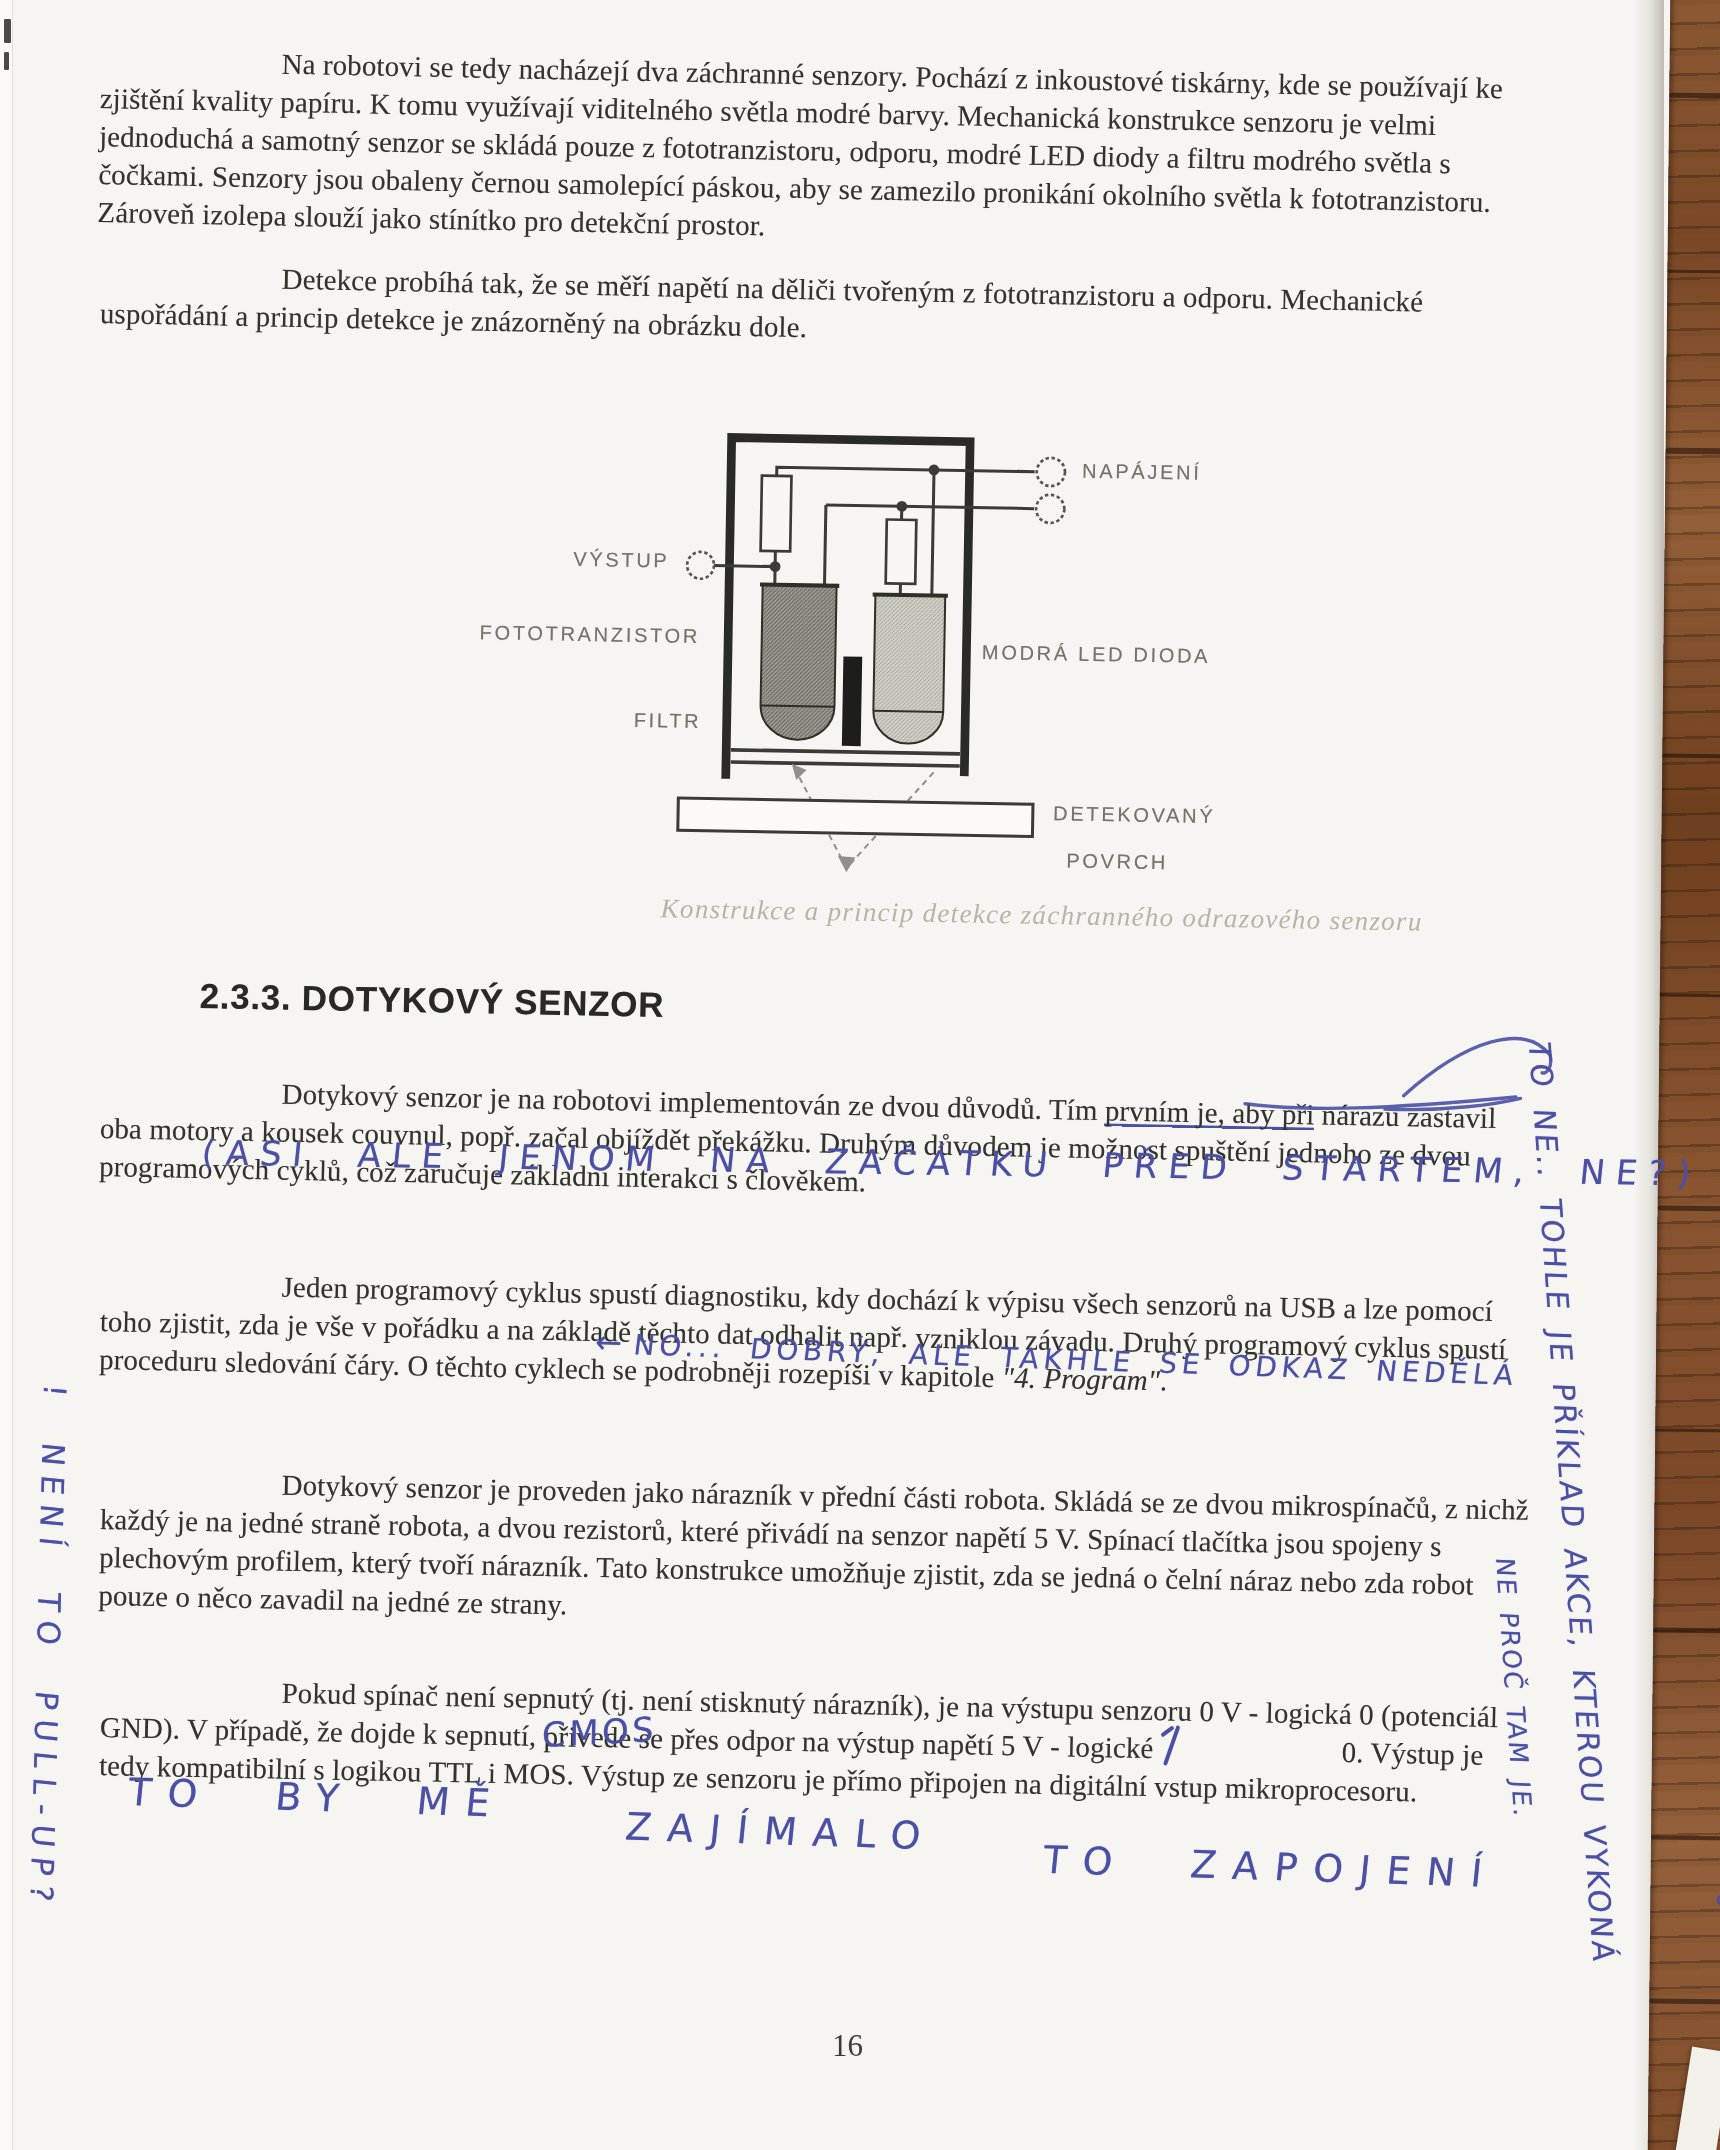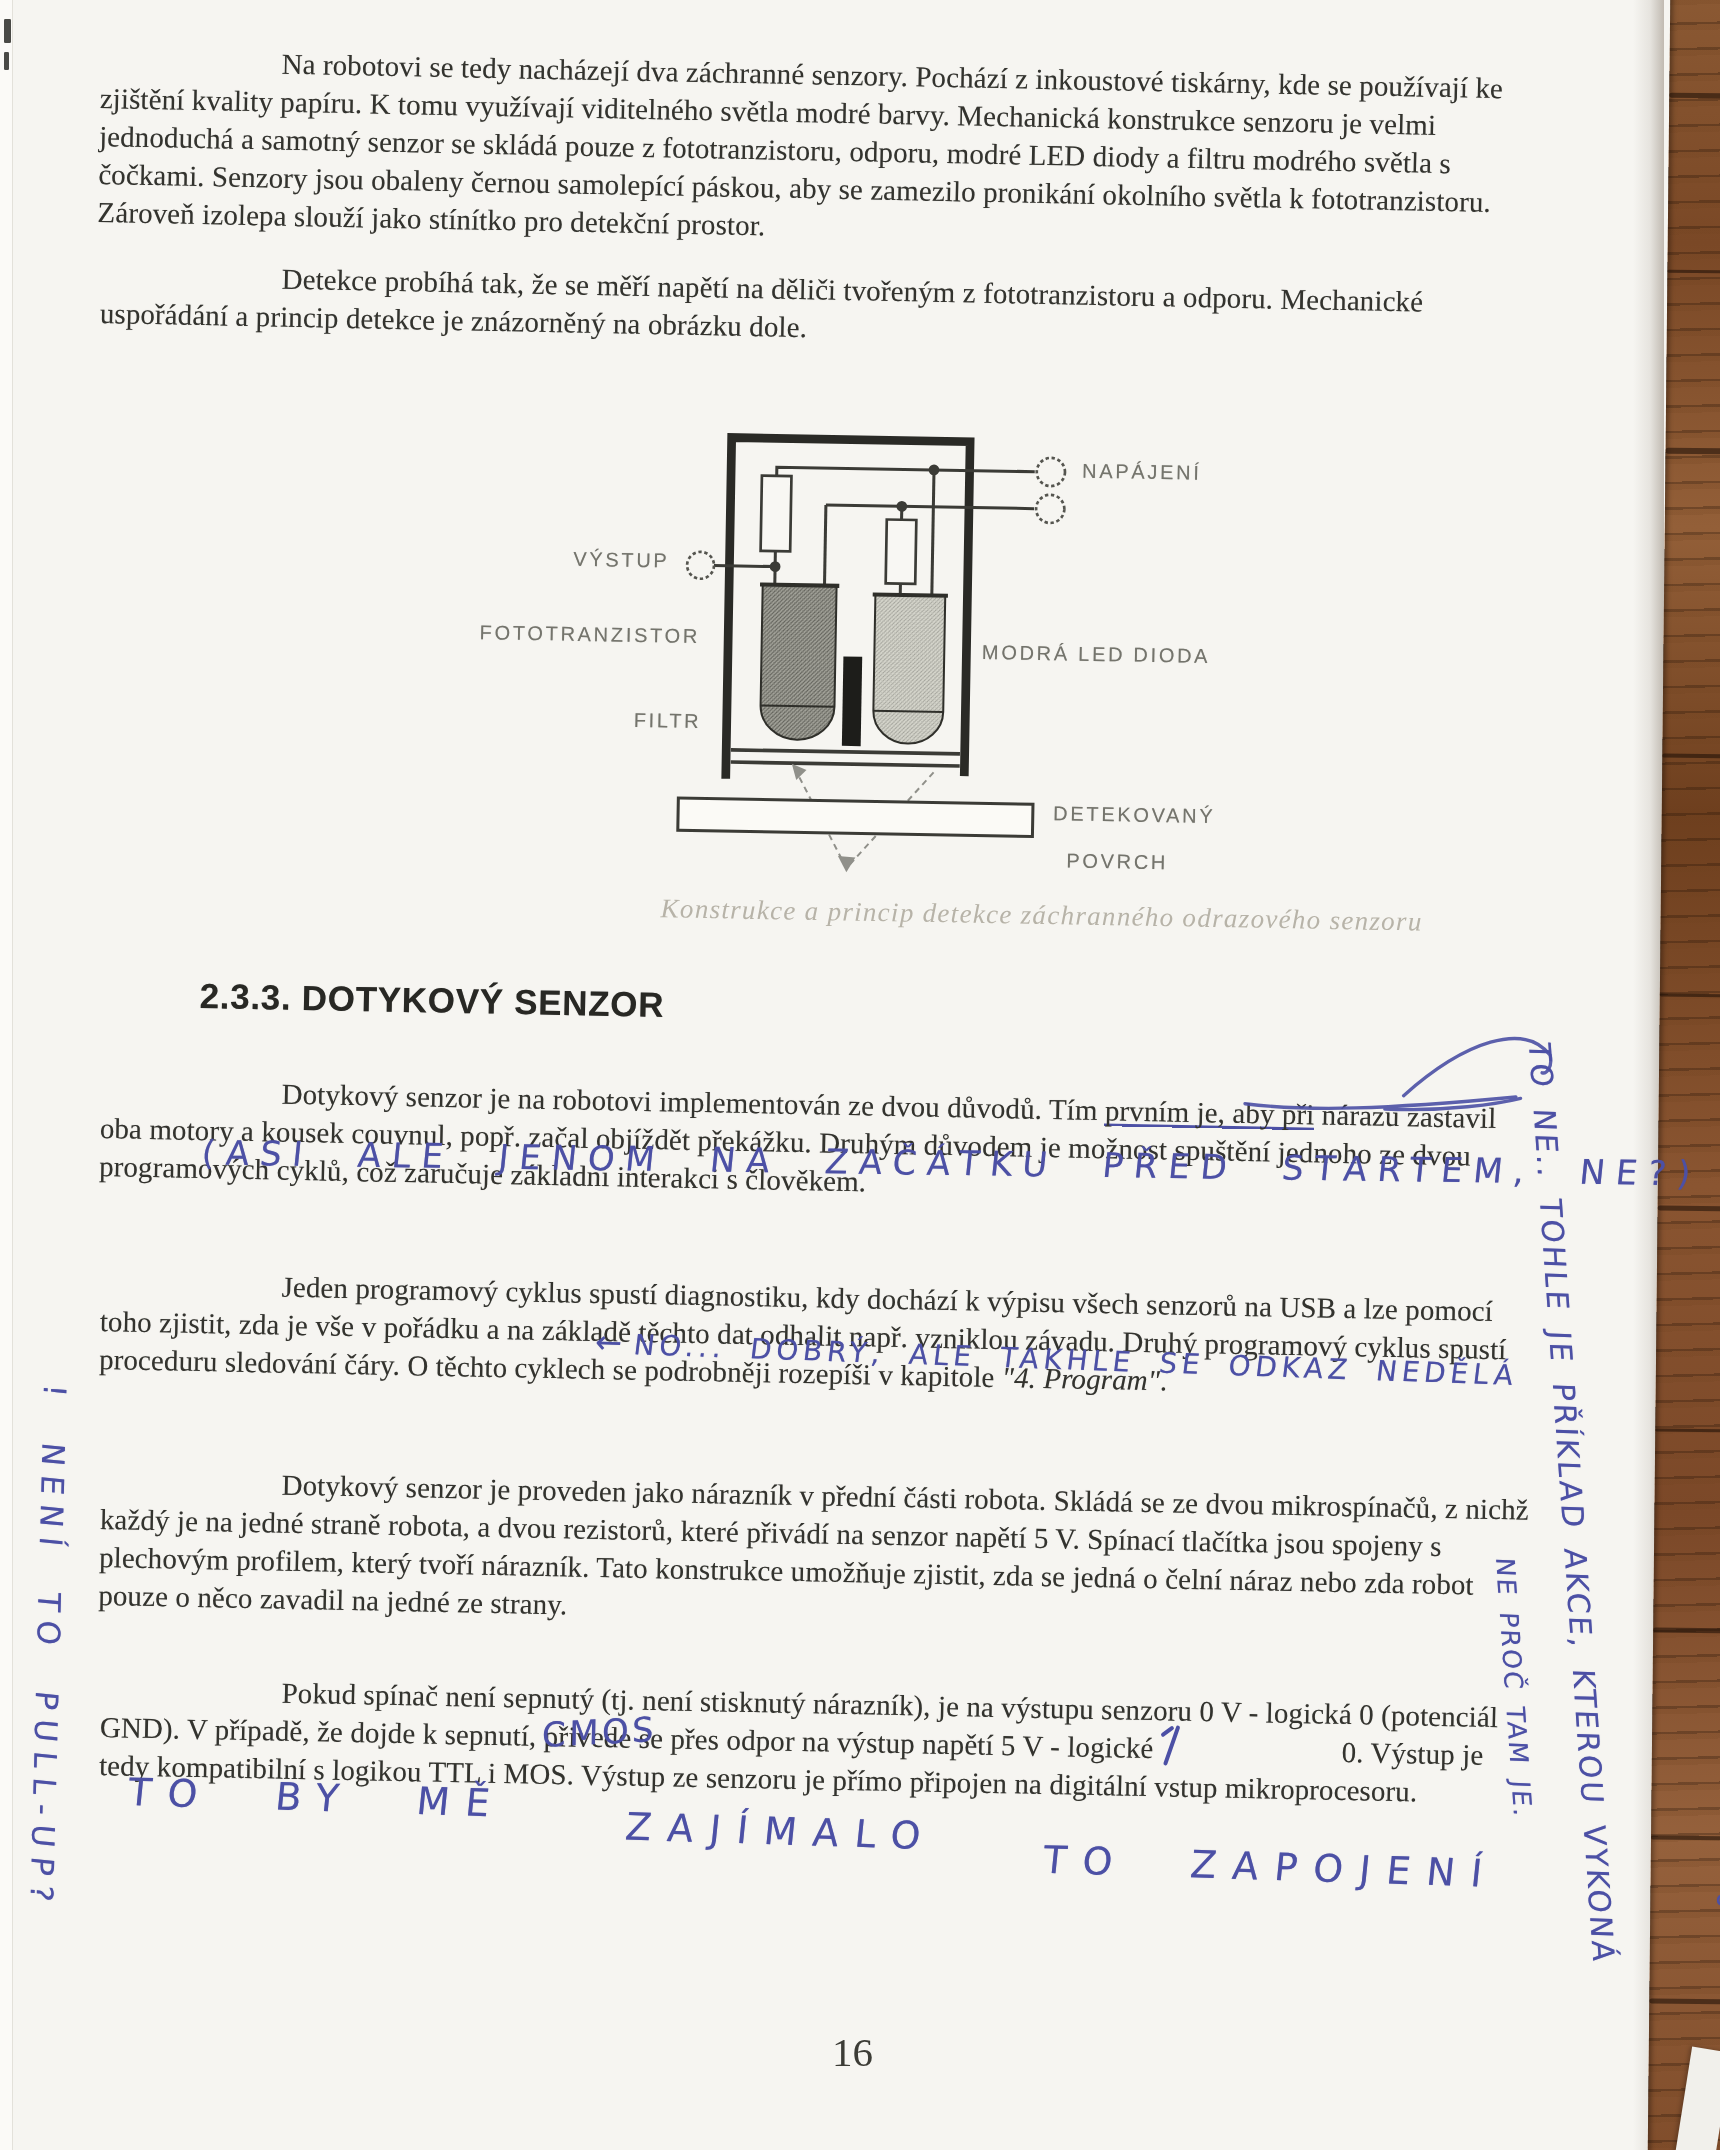--- a/index.html
+++ b/index.html
@@ -33,21 +33,21 @@
     text-shadow:0 0 0.7px rgba(40,40,40,.35);
   }
   .heading{
     left:200px;top:976px;
     font-family:"Liberation Sans", sans-serif;font-weight:bold;
     font-size:35px;color:#28282实4;color:#282824;letter-spacing:0.7px;
     transform:rotate(1.1deg);transform-origin:0 0;
     text-shadow:0 0 0.7px rgba(30,30,30,.4);
   }
   .cite{font-style:italic;}
-  .pagenum{left:832px;top:2028px;font-size:41px;color:#3c3c36;}
+  .pagenum{left:832px;top:2028px;font-size:31px;color:#3c3c36;}
 
   
   .figure{left:470px;top:418px;width:927px;height:484px;transform:rotate(1.0deg);transform-origin:0 0;}
   .fig-label{
     position:absolute;font-family:"Liberation Sans", sans-serif;
     font-size:20px;color:#74746c;letter-spacing:2.7px;white-space:nowrap;
     text-shadow:0 0 0.7px rgba(90,90,85,.4);
   }
   .caption{
     left:531px;top:891px;width:1022px;text-align:center;

